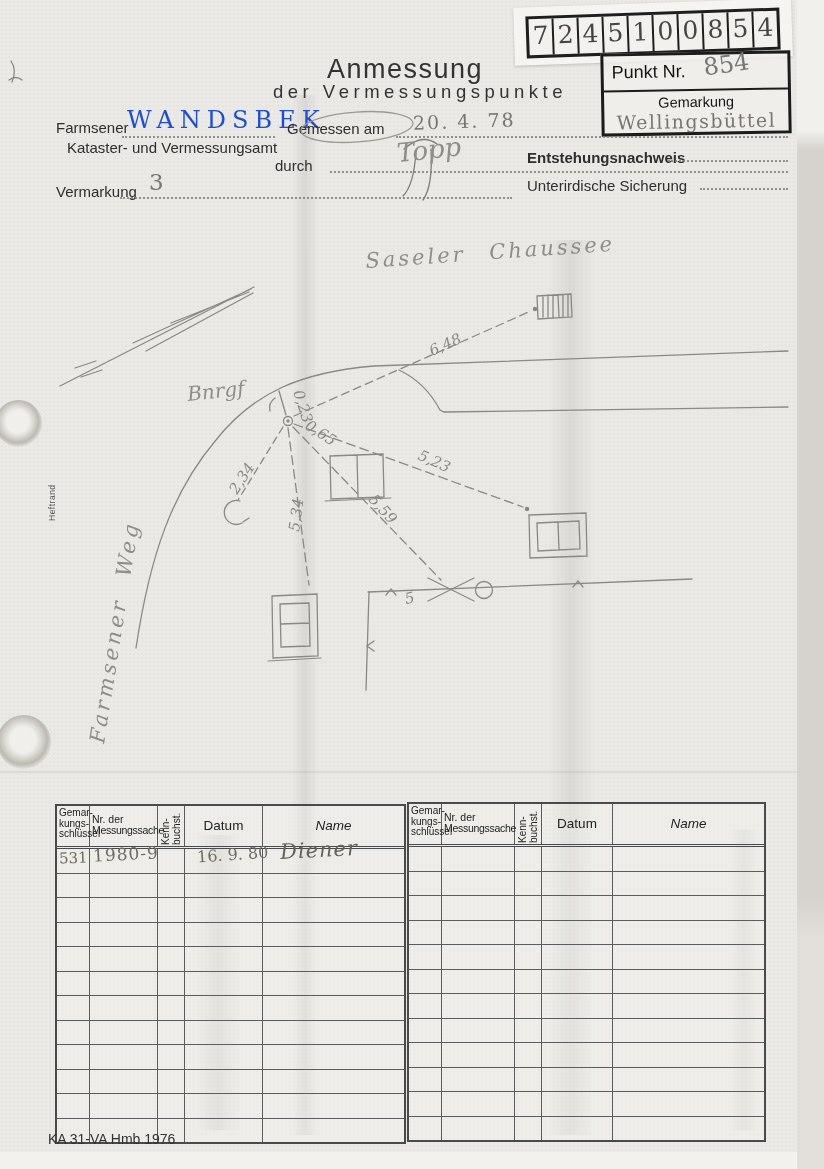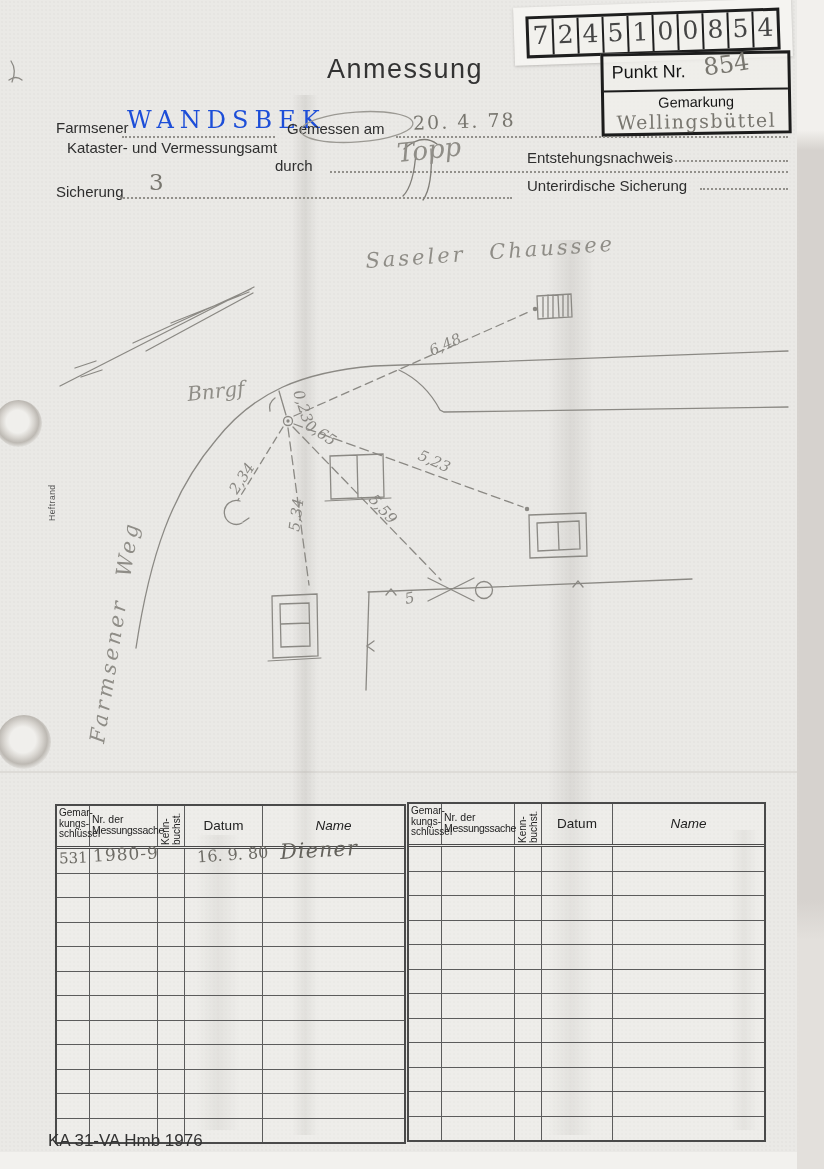--- a/index.html
+++ b/index.html
@@ -62,20 +62,21 @@
   <div class="streak" style="left:292px;top:95px;width:26px;height:1040px;background:linear-gradient(90deg,transparent,rgba(110,105,98,0.13),transparent);"></div>
   <div class="streak" style="left:548px;top:240px;width:46px;height:895px;background:linear-gradient(90deg,transparent,rgba(110,105,98,0.12),transparent);"></div>
   <div class="streak" style="left:196px;top:835px;width:44px;height:295px;background:linear-gradient(90deg,transparent,rgba(110,105,98,0.12),transparent);"></div>
   <div class="streak" style="left:730px;top:830px;width:28px;height:300px;background:linear-gradient(90deg,transparent,rgba(110,105,98,0.10),transparent);"></div>
   <div class="fold"></div>
 
   <div class="hole" style="left:-5px;top:400px;width:47px;height:47px;"></div>
   <div class="hole" style="left:-3px;top:715px;width:54px;height:54px;"></div>
 
   <div class="title1">Anmessung</div>
+  <div class="title2">der Vermessungspunkte</div>
 
   <div class="sticker">
     <div class="digitbox">
       <div class="dcell">7</div>
       <div class="dcell">2</div>
       <div class="dcell">4</div>
       <div class="dcell">5</div>
       <div class="dcell">1</div>
       <div class="dcell">0</div>
       <div class="dcell">0</div>
@@ -101,25 +102,25 @@
   <div class="dotl" style="left:122px;top:136px;width:153px;"></div>
   <span class="plabel" style="left:56px;top:139px;margin-left:11px;">Kataster- und Vermessungsamt</span>
 
   <span class="plabel" style="left:287px;top:120px;">Gemessen am</span>
   <span class="hand" style="left:413px;top:110px;font-size:19px;transform:rotate(-2deg);letter-spacing:2px;">20. 4. 78</span>
   <div class="dotl" style="left:396px;top:136px;width:392px;"></div>
 
   <span class="plabel" style="left:275px;top:157px;">durch</span>
   <div class="dotl" style="left:330px;top:171px;width:458px;"></div>
 
-  <span class="plabel" style="left:56px;top:183px;">Sicherung</span>
+  <span class="plabel" style="left:56px;top:183px;">Vermarkung</span>
   <span class="hand" style="left:149px;top:169px;font-size:23px;">3</span>
   <div class="dotl" style="left:120px;top:197px;width:392px;"></div>
 
-  <span class="plabel" style="left:527px;top:149px;">Entstehungsnachweis</span>
+  <span class="plabel" style="left:527px;top:149px;font-weight:bold;">Entstehungsnachweis</span>
   <div class="dotl" style="left:668px;top:160px;width:120px;"></div>
   <span class="plabel" style="left:527px;top:177px;">Unterirdische Sicherung</span>
   <div class="dotl" style="left:700px;top:188px;width:88px;"></div>
 
   <svg class="overlay" width="824" height="1169" viewBox="0 0 824 1169">
     <g stroke="#8b8984" stroke-width="1.3" fill="none" stroke-linecap="round">
 
       <path d="M 11,61 q 6,9 1,21 M 9,80 q 7,-5 13,0"></path>
 
       <ellipse cx="357" cy="127" rx="56" ry="15" transform="rotate(-4 357 127)" stroke="#9b9993"></ellipse>
@@ -388,14 +389,14 @@
           <div class="tcell"></div>
         </div>
       </div>
   </div>
 
   <span class="hand" style="left:59px;top:849px;font-size:15px;color:#6d6b65;transform:rotate(-2deg);">531</span>
   <span class="hand" style="left:93px;top:844px;font-size:17px;letter-spacing:1px;color:#6d6b65;transform:rotate(-3deg);">1980-9</span>
   <span class="hand" style="left:197px;top:845px;font-size:16px;color:#6d6b65;transform:rotate(-4deg);">16. 9. 80</span>
   <span class="hand" style="left:280px;top:838px;font-size:21px;font-style:italic;color:#63615b;transform:rotate(-3deg);letter-spacing:1px;">Diener</span>
 
-  <span class="abs" style="left:48px;top:1131px;font-size:17px;color:#333;">KA 31-VA Hmb 1976</span>
+  <span class="abs" style="left:48px;top:1131px;font-size:14px;color:#333;">KA 31-VA Hmb 1976</span>
 </div>
 
 </body></html>

